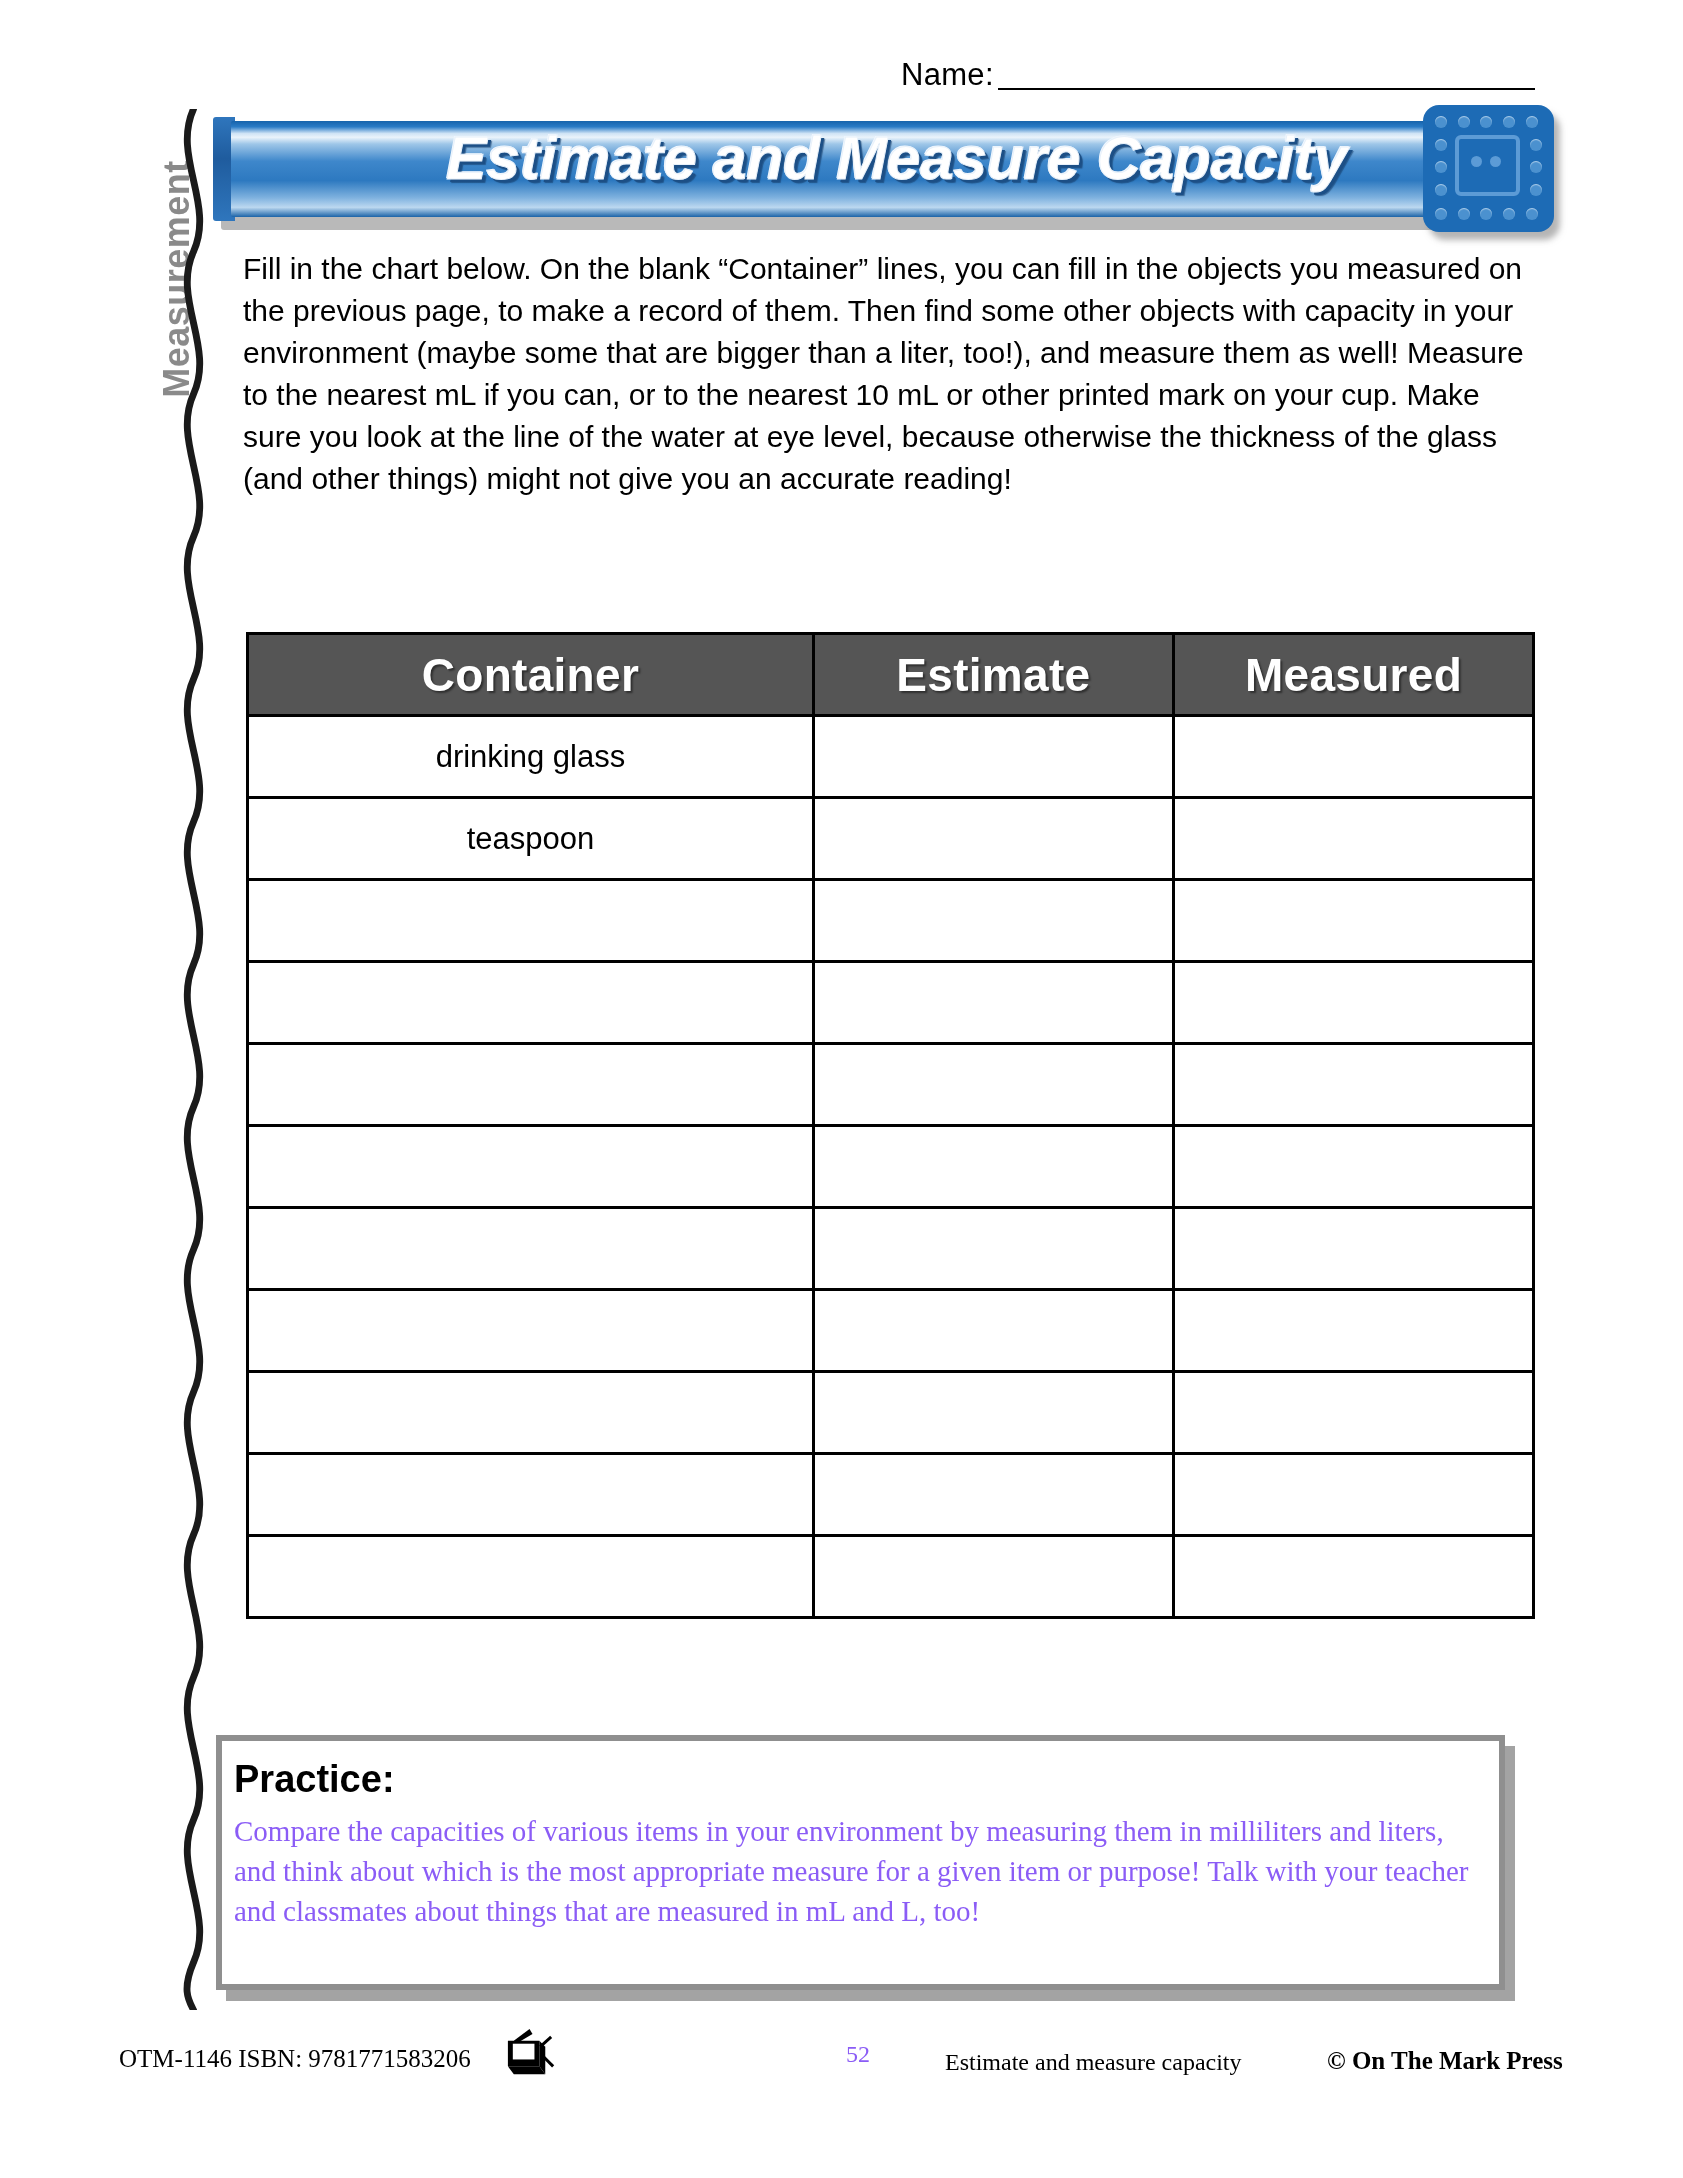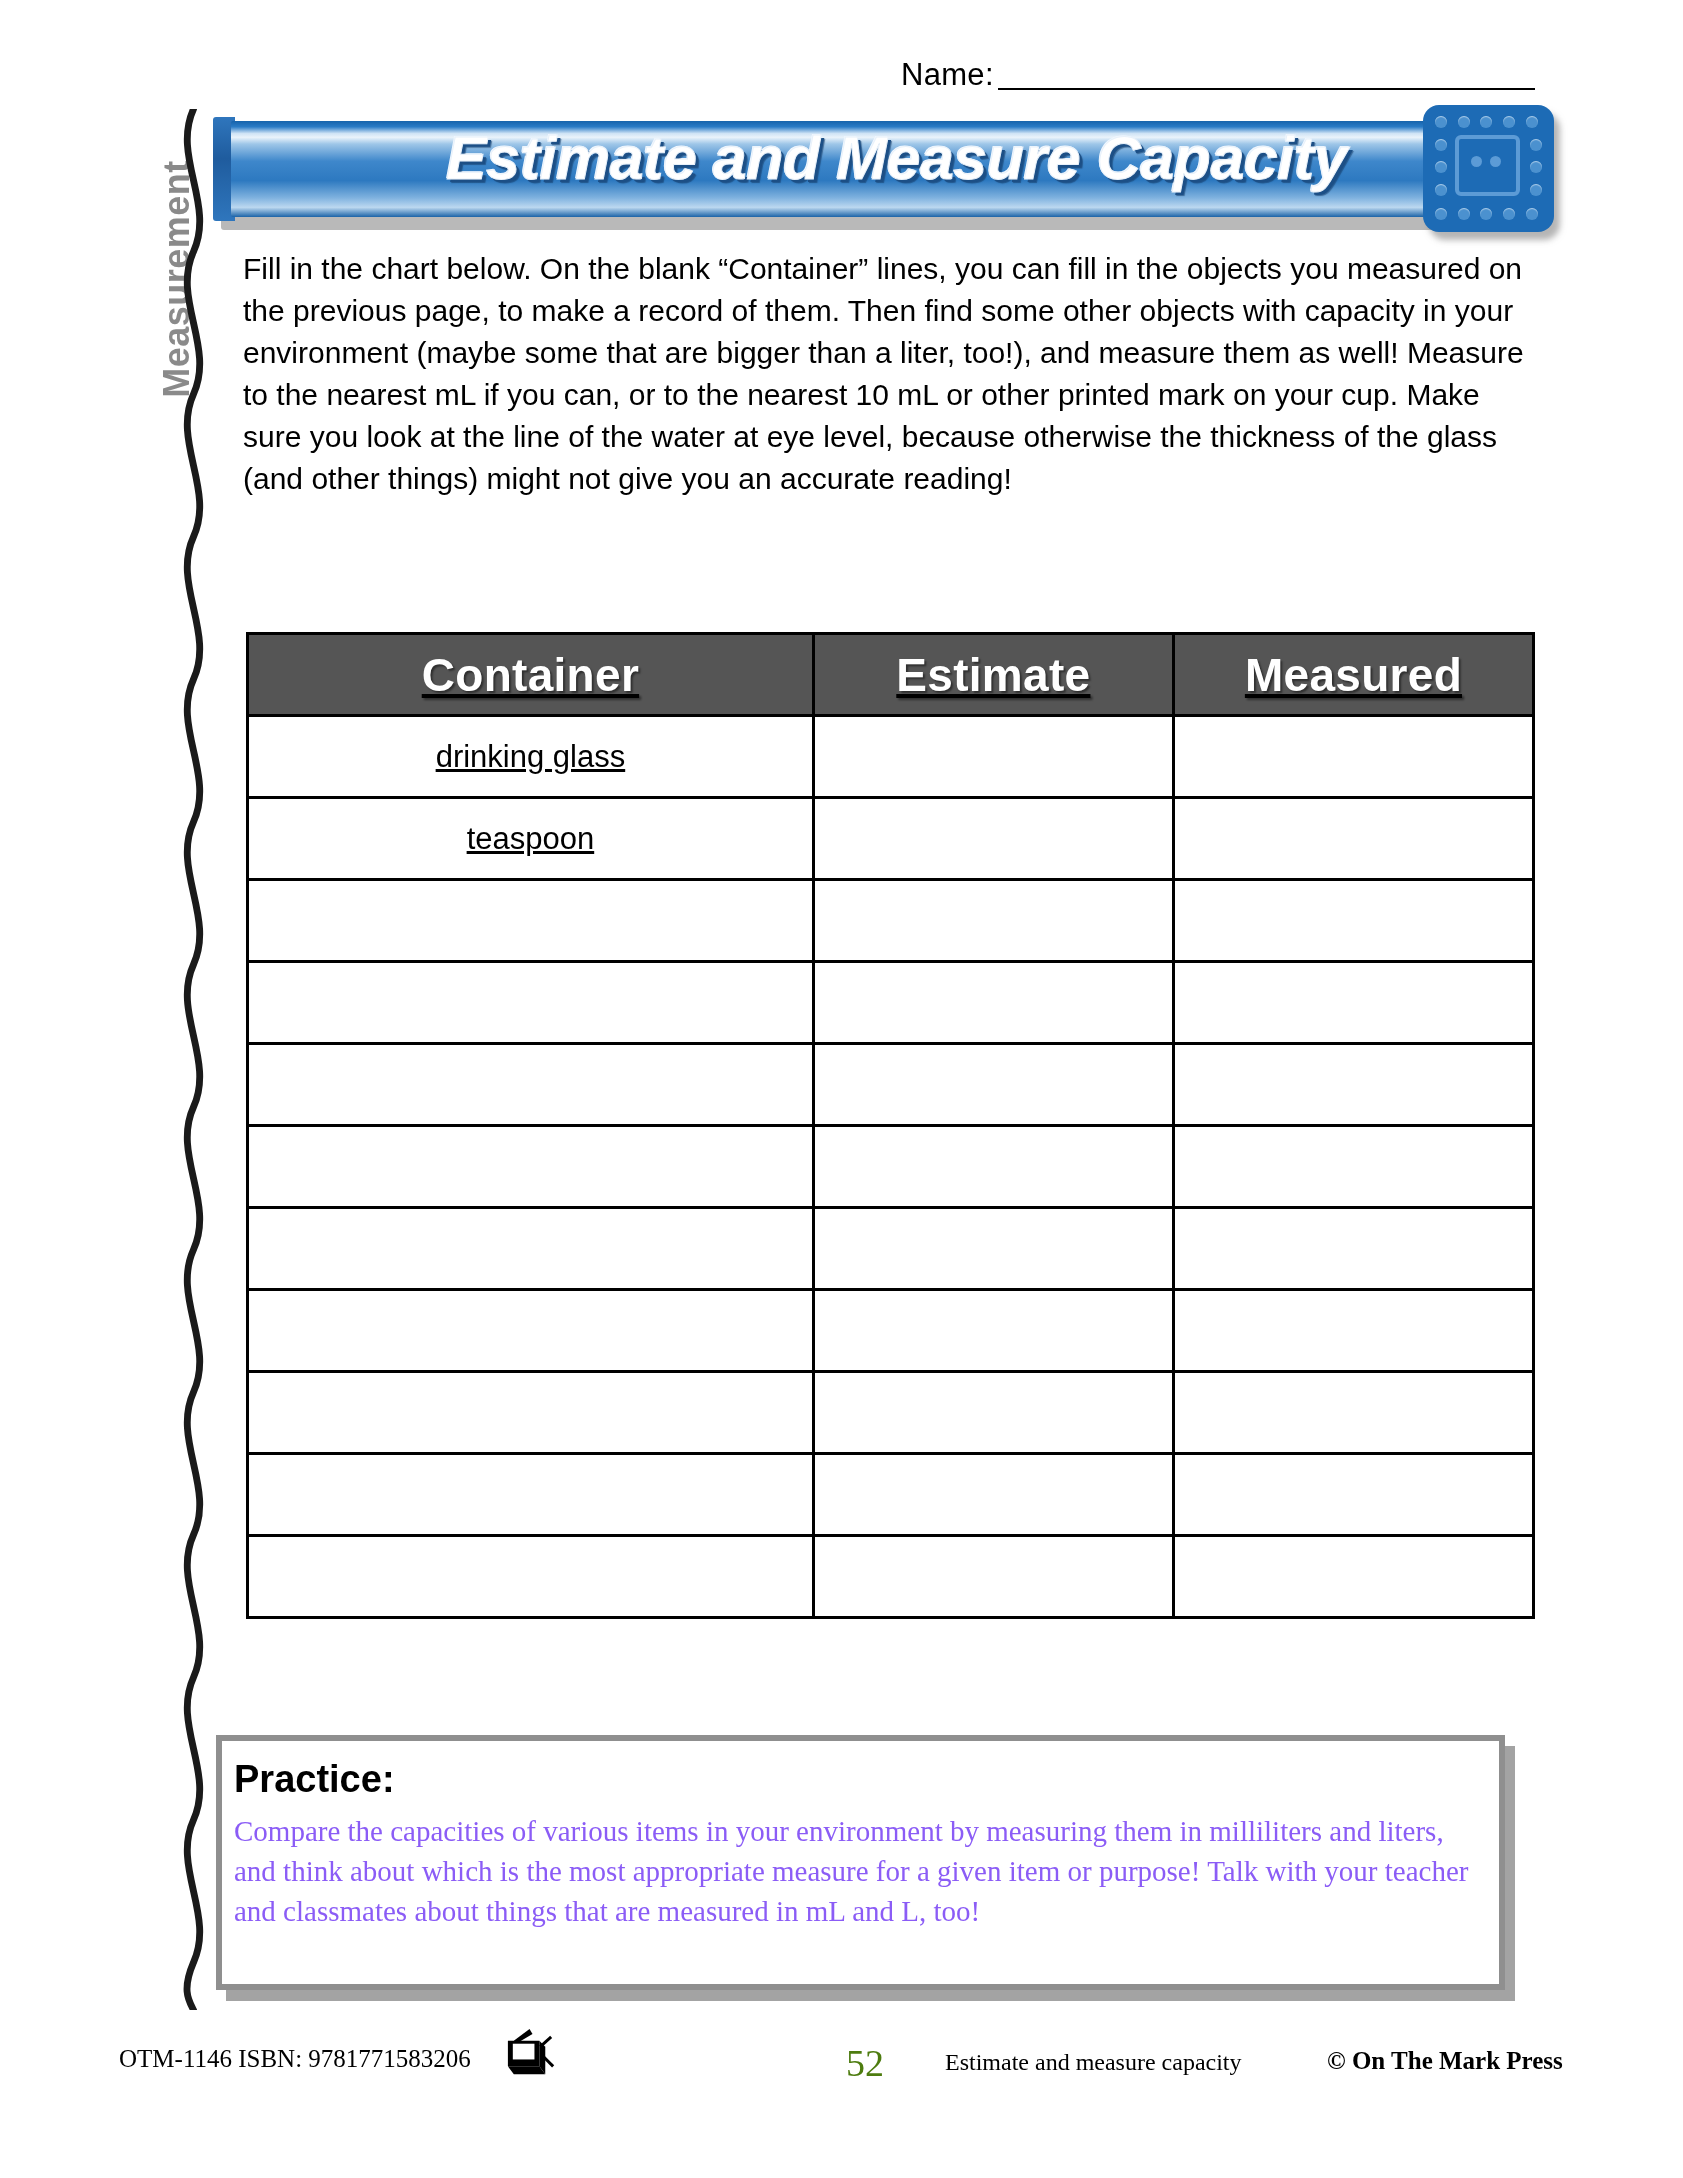--- a/index.html
+++ b/index.html
@@ -157,21 +157,20 @@
     text-align:left;
   }
 
   
   .chart{
     position:absolute;
     left:246px; top:632px;
     width:1289px;
     border-collapse:collapse;
     table-layout:fixed;
-    text-decoration:underline;
   }
   .chart th, .chart td{
     border:3px solid #000;
     padding:0;
     margin:0;
   }
   .chart th{
     background:#555555;
     color:#ffffff;
     height:79px;
@@ -241,21 +240,21 @@
     font-family:"Liberation Serif", serif;
     font-size:25px;color:#000;white-space:nowrap;
   }
   .f-icon{
     position:absolute;left:500px;top:-8px;
     width:63px;height:59px;
   }
   .f-page{
     position:absolute;left:846px;top:6px;
     font-family:"Liberation Serif", serif;
-    font-size:38px;color:#4d7c0f;
+    font-size:24px;color:#8b5cf6;
   }
   .f-desc{
     position:absolute;left:945px;top:14px;
     font-family:"Liberation Serif", serif;
     font-size:24px;color:#000;white-space:nowrap;
   }
   .f-right{
     position:absolute;left:1327px;top:12px;
     font-family:"Liberation Serif", serif;
     font-size:25px;font-weight:bold;color:#000;white-space:nowrap;

